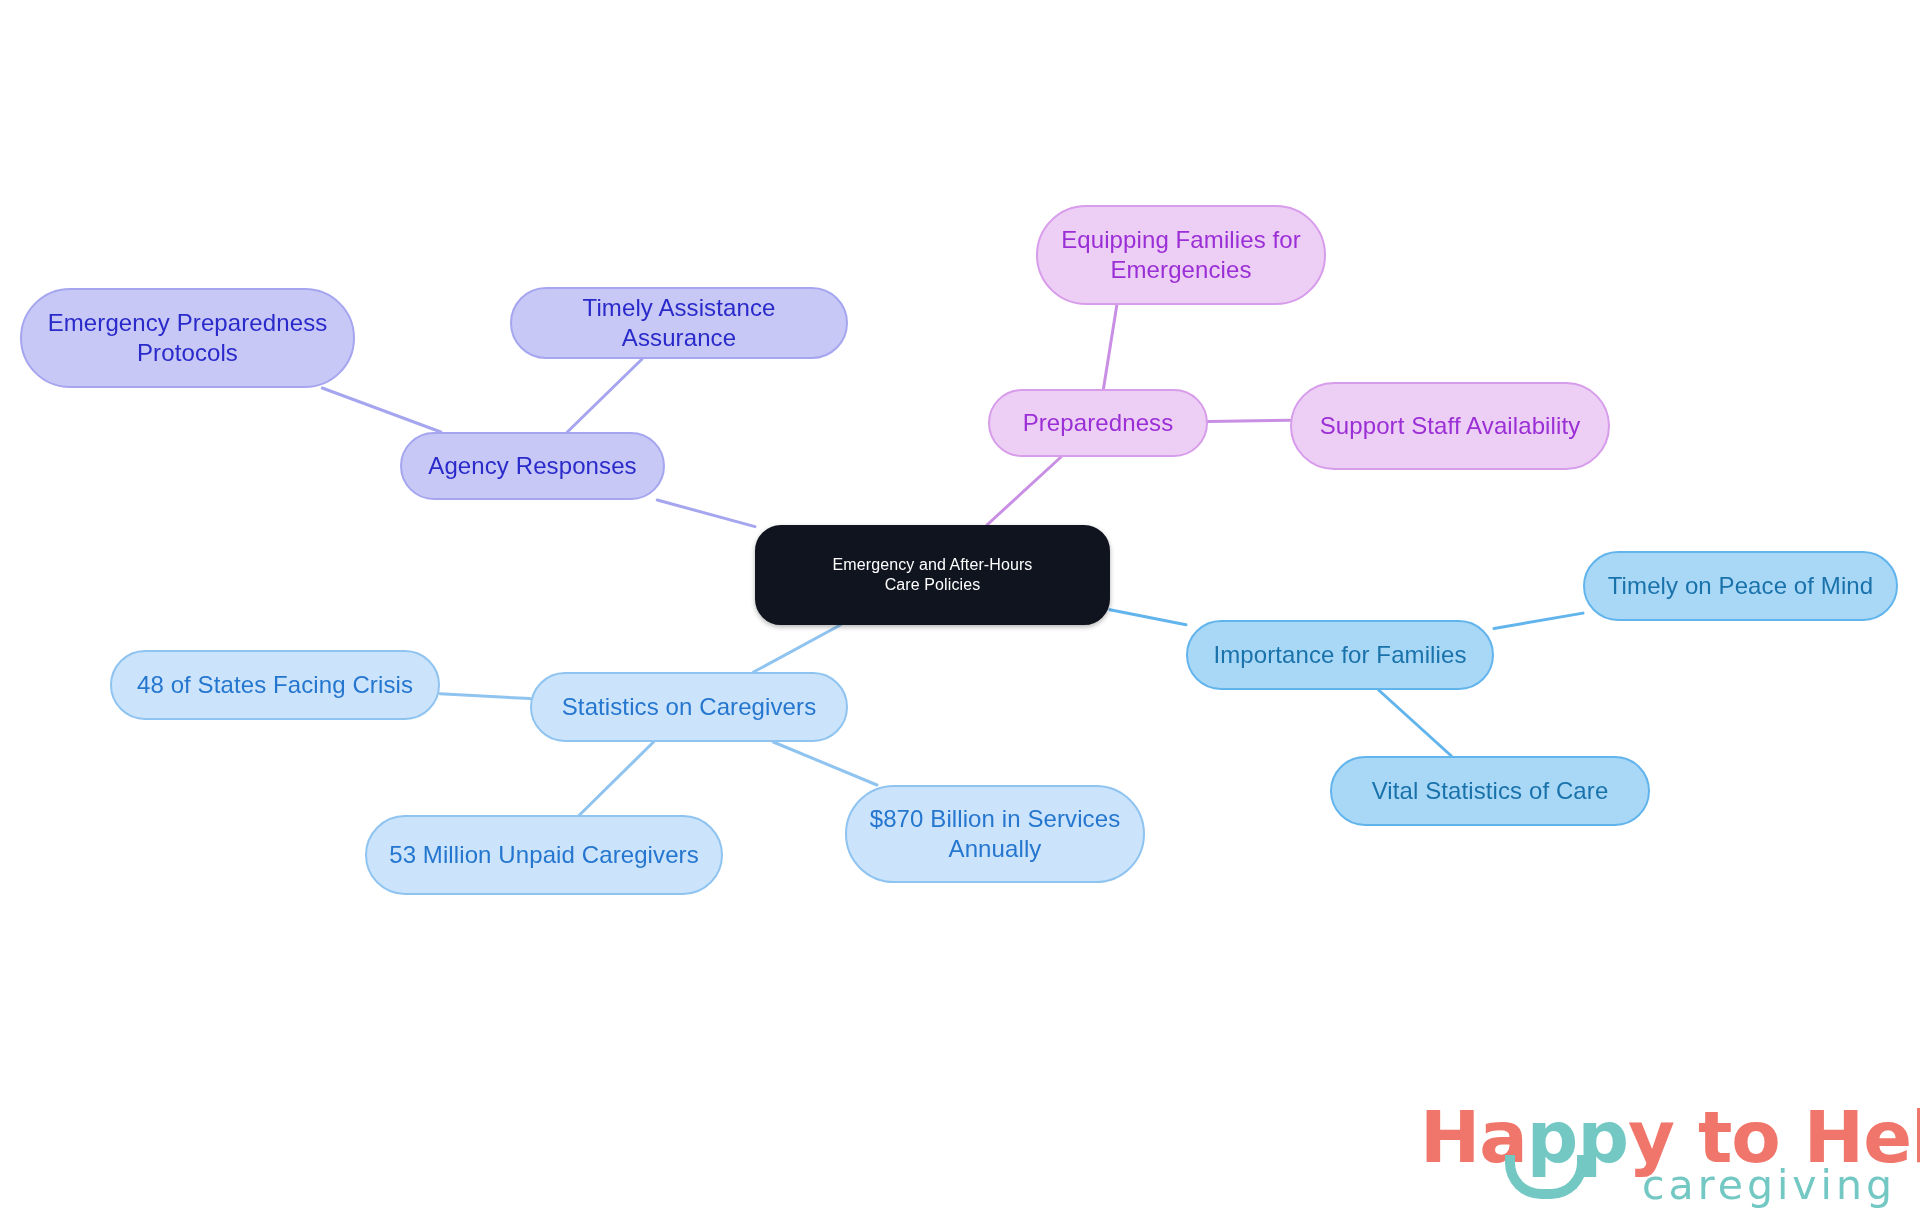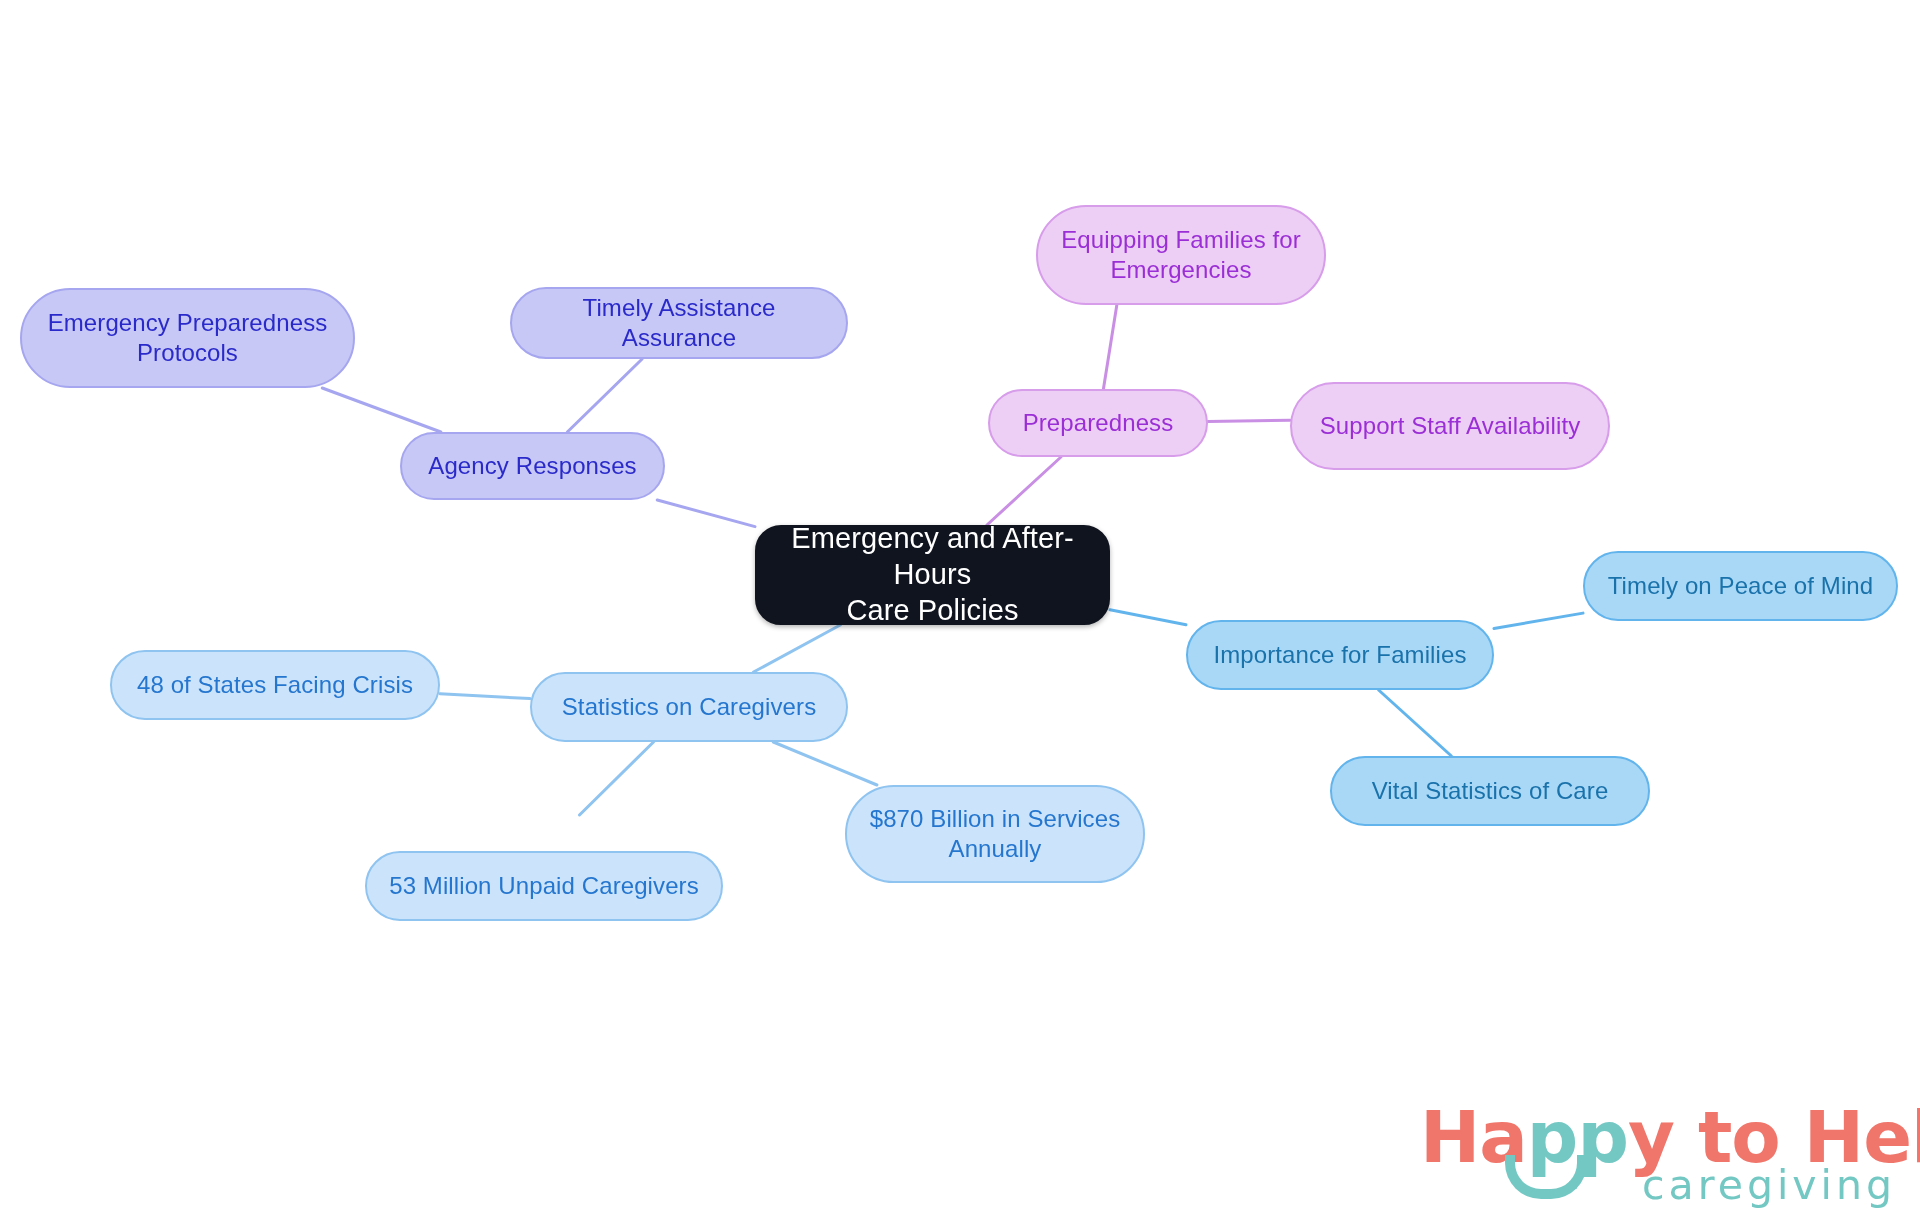--- a/index.html
+++ b/index.html
@@ -44,21 +44,21 @@
     letter-spacing: 0.1px;
     white-space: pre-line;
     padding: 6px 14px;
   }
 
   .node.root {
     background: #10141f;
     border-color: #10141f;
     color: #ffffff;
     border-radius: 26px;
-    font-size: 29px;
+    font-size: 16px;
     box-shadow: 0 2px 5px rgba(0,0,0,0.30);
   }
 
   .node.purple {
     background: #c7c8f5;
     border-color: #a5a6ef;
     color: #2a2acb;
     font-size: 24px;
   }
 
@@ -154,21 +154,21 @@
       <div class="node purple" style="left: 510px; top: 287px; width: 338px; height: 72px;"><span>Timely Assistance Assurance</span></div>
       <div class="node violet" style="left: 988px; top: 389px; width: 220px; height: 68px;"><span>Preparedness</span></div>
       <div class="node violet" style="left: 1036px; top: 185px; width: 290px; height: 100px; margin-top: 20px;"><span>Equipping Families for
 Emergencies</span></div>
       <div class="node violet" style="left: 1290px; top: 382px; width: 320px; height: 88px;"><span>Support Staff Availability</span></div>
       <div class="node blue-mid" style="left: 1186px; top: 620px; width: 308px; height: 70px;"><span>Importance for Families</span></div>
       <div class="node blue-mid" style="left: 1583px; top: 551px; width: 315px; height: 70px;"><span>Timely on Peace of Mind</span></div>
       <div class="node blue-mid" style="left: 1330px; top: 756px; width: 320px; height: 70px;"><span>Vital Statistics of Care</span></div>
       <div class="node blue-light" style="left: 530px; top: 672px; width: 318px; height: 70px;"><span>Statistics on Caregivers</span></div>
       <div class="node blue-light" style="left: 110px; top: 650px; width: 330px; height: 70px;"><span>48 of States Facing Crisis</span></div>
-      <div class="node blue-light" style="left: 365px; top: 815px; width: 358px; height: 70px; margin-top: 36px;"><span>53 Million Unpaid Caregivers</span></div>
+      <div class="node blue-light" style="left: 365px; top: 815px; width: 358px; height: 80px;"><span>53 Million Unpaid Caregivers</span></div>
       <div class="node blue-light" style="left: 845px; top: 785px; width: 300px; height: 98px;"><span>$870 Billion in Services
 Annually</span></div>
     </div>
 
   <div id="logo">
     <div id="logo-wordmark">
       <span class="coral">Ha</span><span class="teal">pp</span><span class="coral">y to Help</span>
     </div>
     <div id="logo-smile"></div>
     <div id="logo-sub">caregiving</div>

